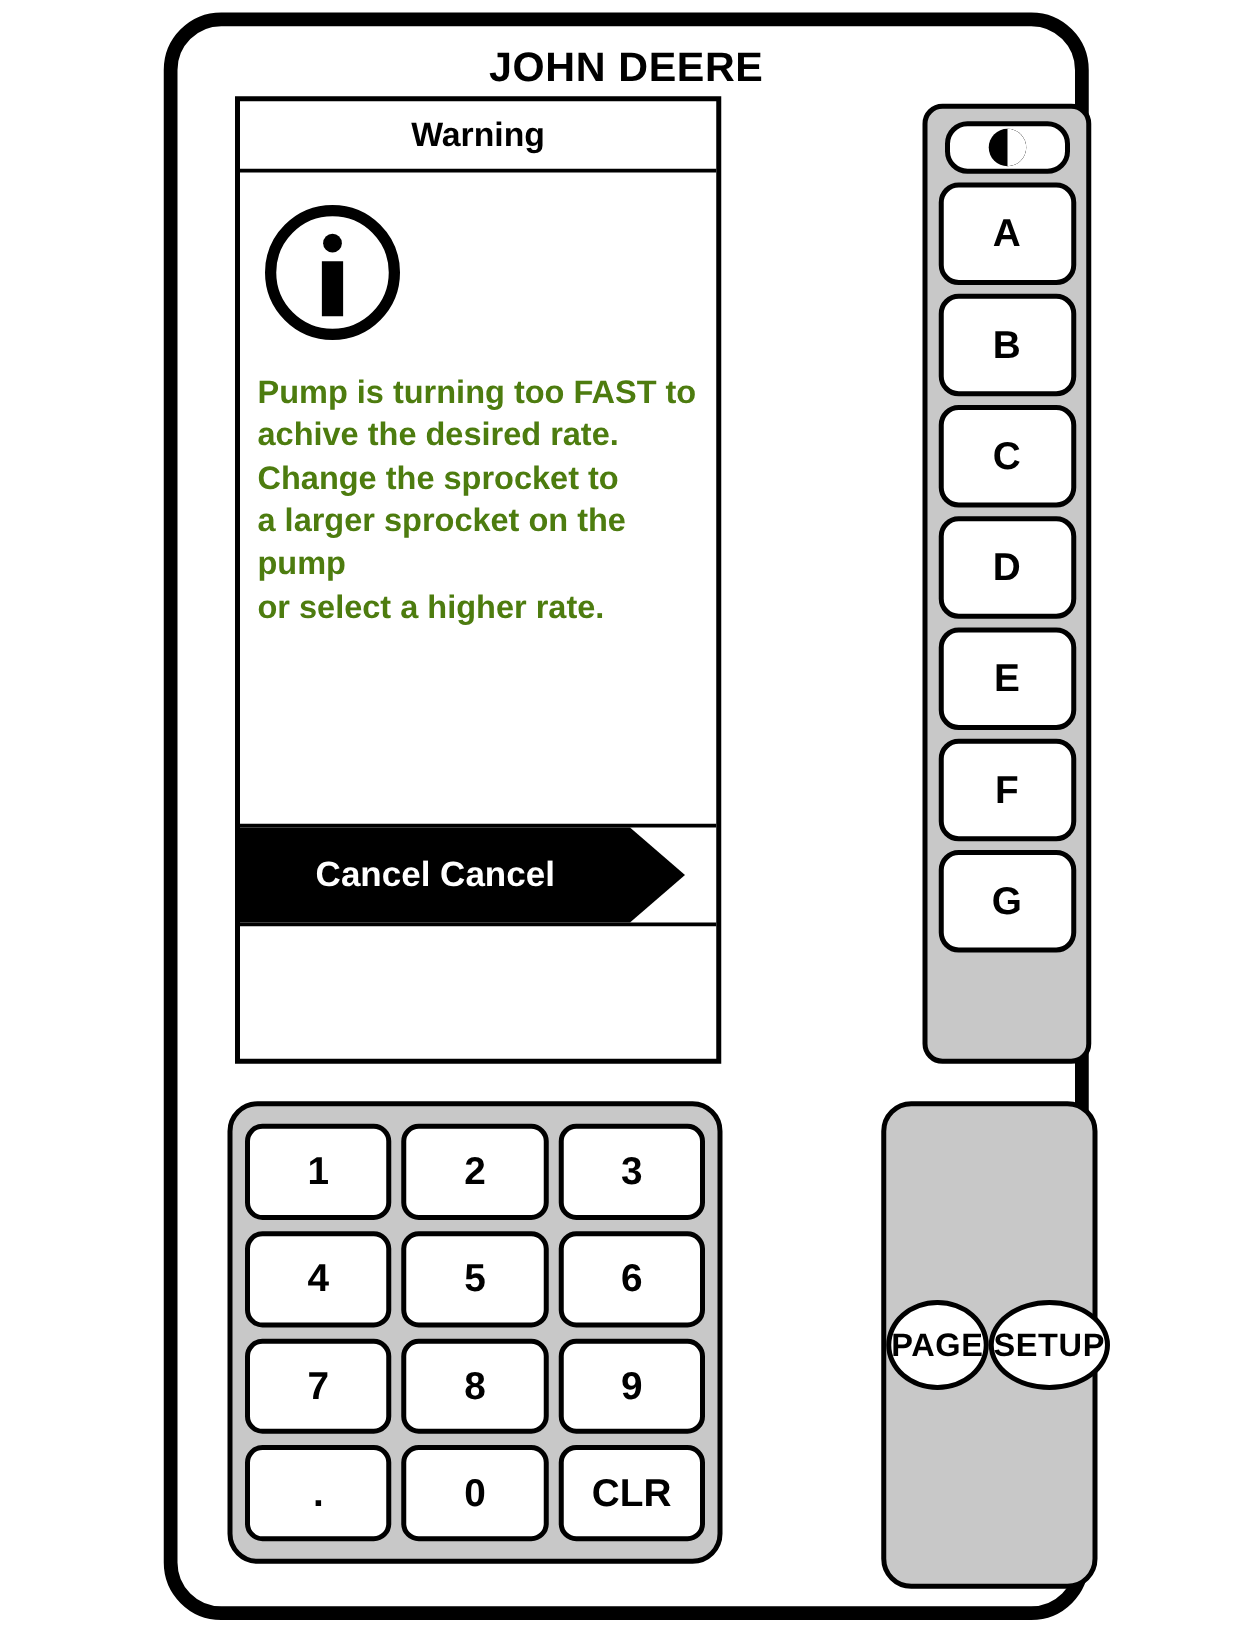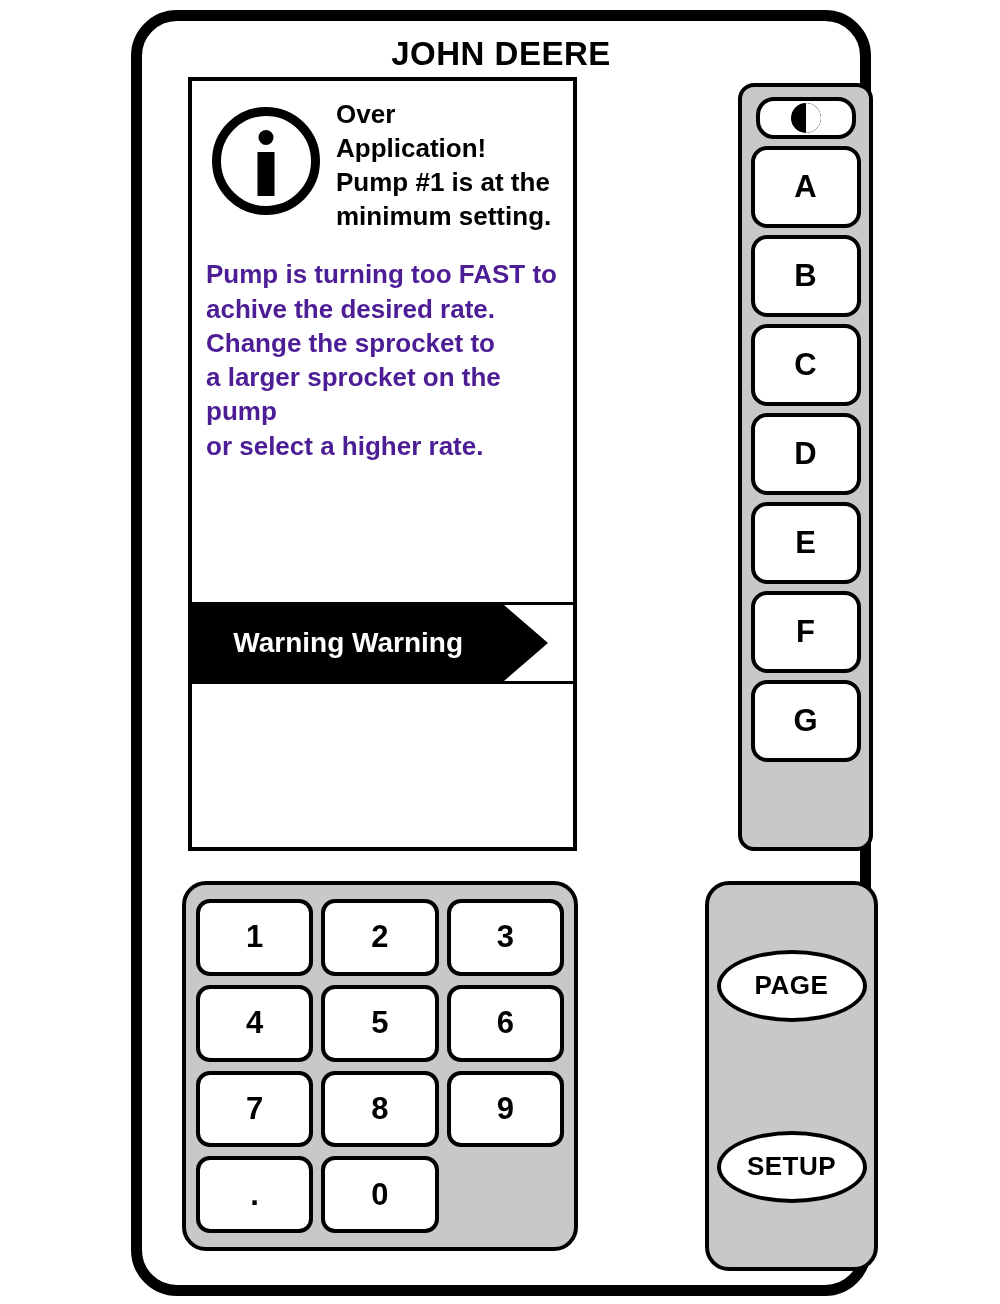--- a/index.html
+++ b/index.html
@@ -106,21 +106,21 @@
     font-weight: bold;
     line-height: 1.31;
     color: #000;
   }
 
   .body-text {
     padding: 24px 12px 0 14px;
     font-size: 26px;
     font-weight: bold;
     line-height: 1.32;
-    color: #4c1d95;
+    color: #4d7c0f;
   }
 
   
   #cancel-warning {
     position: absolute;
     left: 0;
     bottom: 106px;
     width: 100%;
     height: 82px;
     border-top: 3px solid #000;
@@ -254,21 +254,21 @@
     left: 563px;
     top: 860px;
     width: 173px;
     height: 390px;
     background: #c8c8c8;
     border: 4px solid #000;
     border-radius: 24px;
     box-sizing: border-box;
     padding: 10px 0;
     display: flex;
-    flex-direction: column;
+    flex-direction: row;
     justify-content: space-around;
     align-items: center;
   }
   .func-key {
     width: 150px;
     height: 72px;
     background: #fff;
     border: 4px solid #000;
     border-radius: 50%;
     box-sizing: border-box;
@@ -281,43 +281,40 @@
   }
 </style>
 </head>
 <body>
 
 <div id="device">
 
   <div id="brand">JOHN DEERE</div>
 
   <div id="screen">
+    <div id="screen-title">Warning</div>
     <div id="screen-body">
 
       <div class="alert-row">
         <div class="info-icon">
           <div class="dot"></div>
           <div class="stem"></div>
         </div>
-        <div class="alert-text" style="white-space:pre-line">Over
-Application!
-Pump #1 is at the
-minimum setting.</div>
       </div>
 
       <div class="body-text" style="white-space:pre-line">Pump is turning too FAST to
 achive the desired rate.
 Change the sprocket to
 a larger sprocket on the pump
 or select a higher rate.</div>
 
       <div id="cancel-warning">
         <div class="bar"></div>
         <div class="point"></div>
-        <div class="label">Warning Warning</div>
+        <div class="label">Cancel Cancel</div>
       </div>
 
     </div>
   </div>
 
   <div id="letter-panel">
     <div id="contrast-key">
       <div class="contrast-glyph"></div>
     </div>
     <div class="letter-key">A</div>
@@ -334,20 +331,21 @@
     <div class="num-key">2</div>
     <div class="num-key">3</div>
     <div class="num-key">4</div>
     <div class="num-key">5</div>
     <div class="num-key">6</div>
     <div class="num-key">7</div>
     <div class="num-key">8</div>
     <div class="num-key">9</div>
     <div class="num-key">.</div>
     <div class="num-key">0</div>
+    <div class="num-key">CLR</div>
   </div>
 
   <div id="func-panel">
     <div class="func-key">PAGE</div>
     <div class="func-key">SETUP</div>
   </div>
 
 </div>
 
 </body></html>

